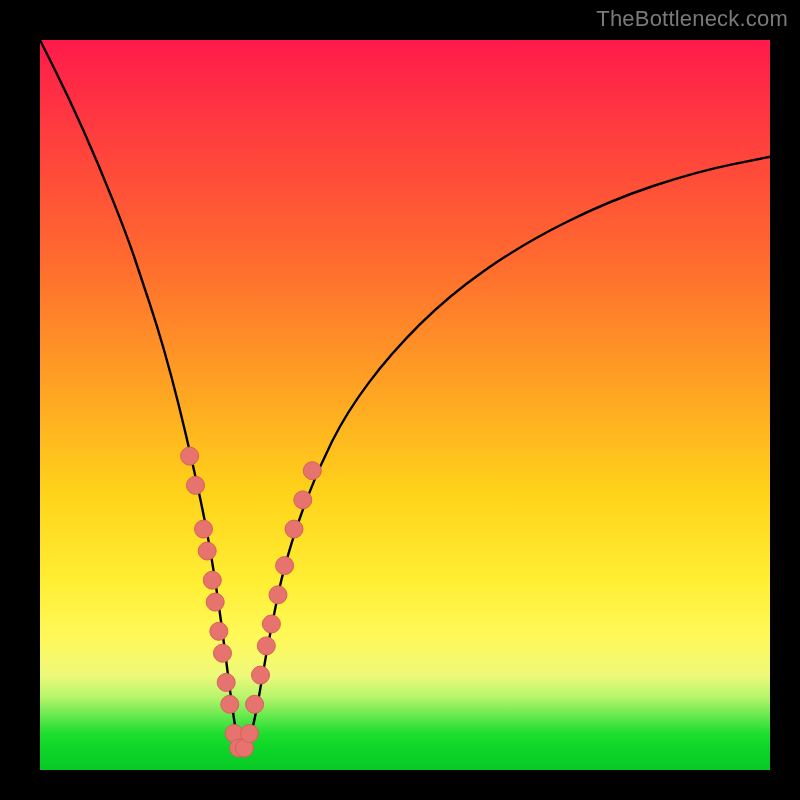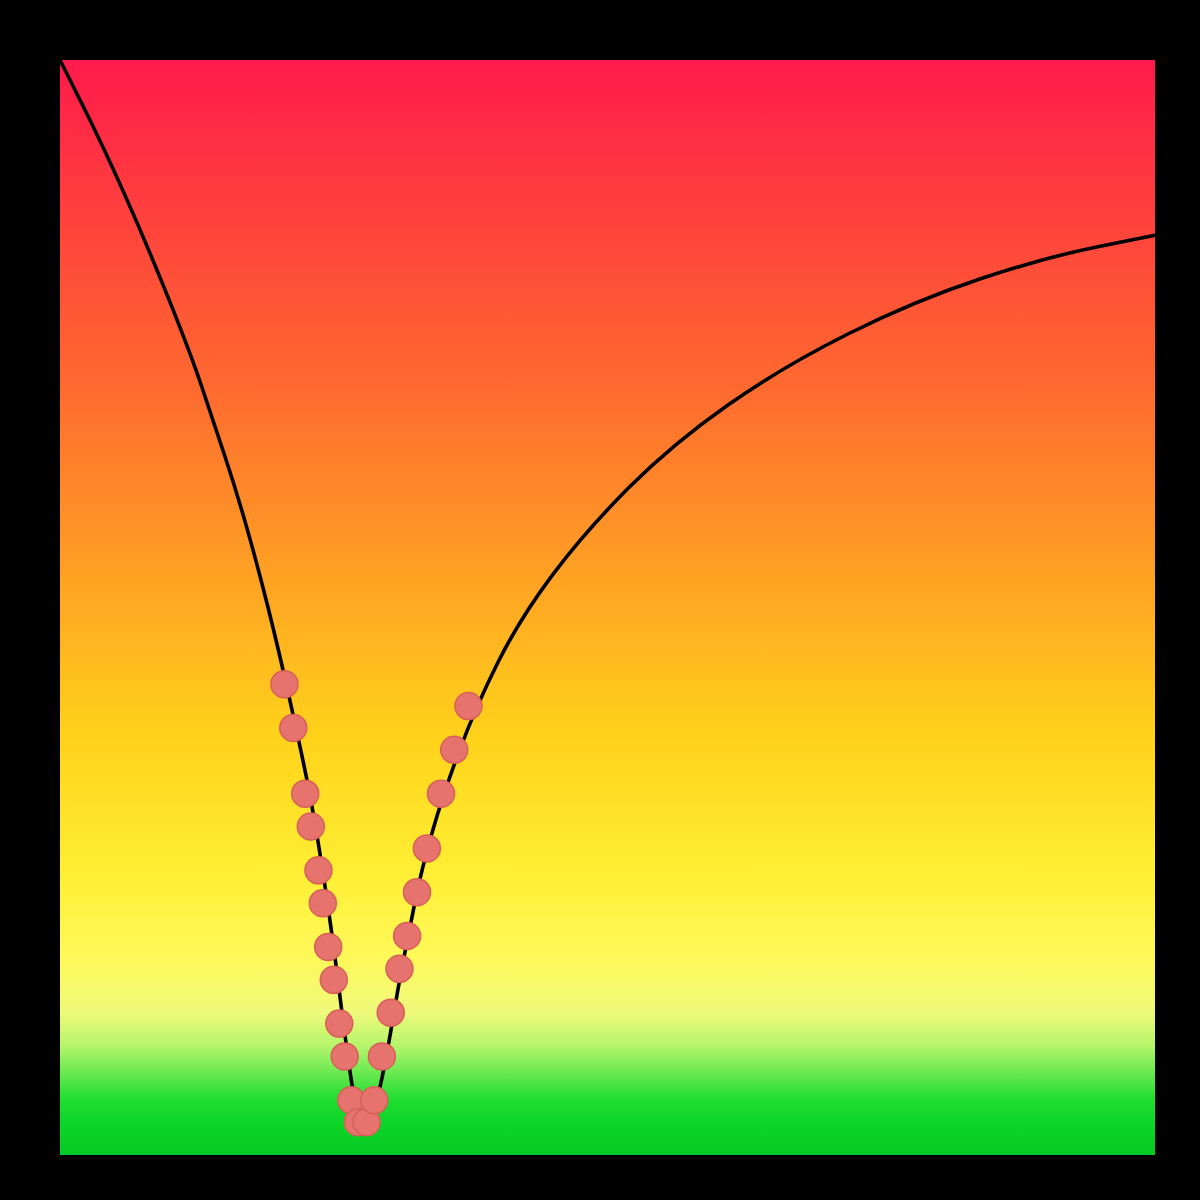--- a/index.html
+++ b/index.html
@@ -88,13 +88,14 @@
           <circle cx="226.3" cy="605.9" r="9" fill="#e6736e" stroke="#d85f59" stroke-width="1"></circle>
           <circle cx="231.4" cy="584.0" r="9" fill="#e6736e" stroke="#d85f59" stroke-width="1"></circle>
           <circle cx="238.0" cy="554.8" r="9" fill="#e6736e" stroke="#d85f59" stroke-width="1"></circle>
           <circle cx="244.6" cy="525.6" r="9" fill="#e6736e" stroke="#d85f59" stroke-width="1"></circle>
           <circle cx="254.0" cy="489.1" r="9" fill="#e6736e" stroke="#d85f59" stroke-width="1"></circle>
           <circle cx="262.8" cy="459.9" r="9" fill="#e6736e" stroke="#d85f59" stroke-width="1"></circle>
           <circle cx="272.3" cy="430.7" r="9" fill="#e6736e" stroke="#d85f59" stroke-width="1"></circle>
         </g>
     </svg>
   </div>
+  <div class="watermark">TheBottleneck.com</div>
 </div>
 
 </body></html>

